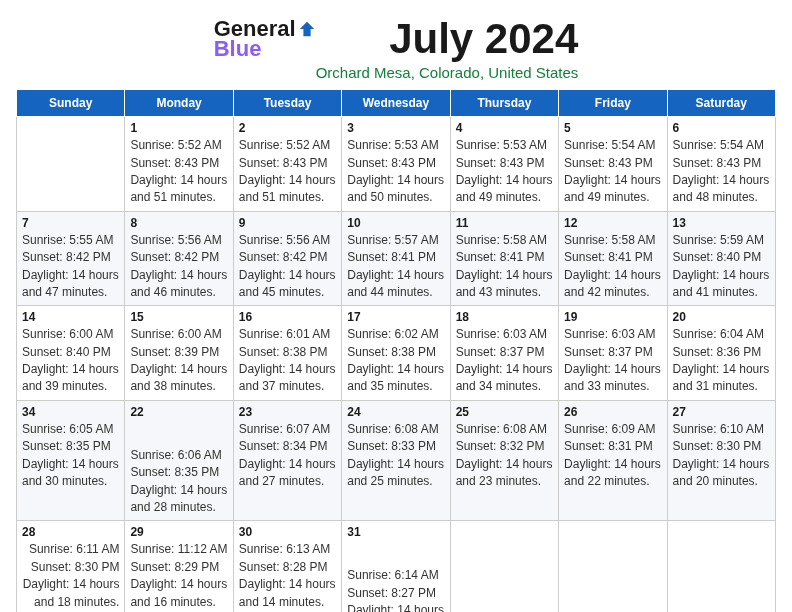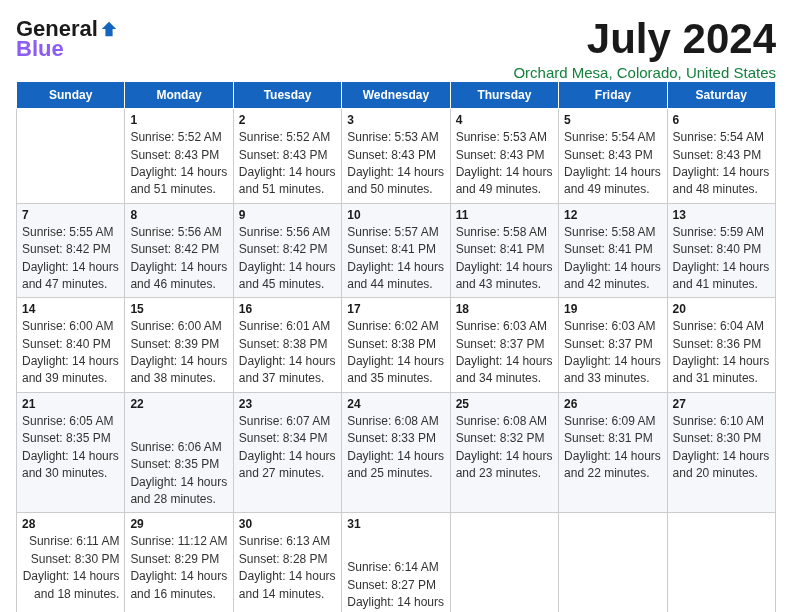--- a/index.html
+++ b/index.html
@@ -5,22 +5,23 @@
     * { box-sizing: border-box; margin: 0; padding: 0; }
     body {
       font-family: Arial, sans-serif;
       background: #fff;
       width: 792px;
       min-height: 612px;
       padding: 16px;
     }
     .header {
       display: flex;
-      justify-content: space-between;
+      justify-content: center;
       align-items: flex-start;
+      margin-bottom: 8px;
     }
     .logo {
       display: flex;
       flex-direction: column;
       align-items: flex-start;
     }
     .logo-text {
       display: flex;
       align-items: center;
     }
@@ -267,21 +268,21 @@
         <td>
           <div class="day-num">20</div>
           <div class="day-info" style="white-space: pre-line;">Sunrise: 6:04 AM
 Sunset: 8:36 PM
 Daylight: 14 hours
 and 31 minutes.</div>
         </td>
       </tr>
       <tr>
         <td>
-          <div class="day-num">21</div>
+          <div class="day-num">34</div>
           <div class="day-info" style="white-space: pre-line;">Sunrise: 6:05 AM
 Sunset: 8:35 PM
 Daylight: 14 hours
 and 30 minutes.</div>
         </td>
         <td>
           <div class="day-num">22</div>
           <div class="day-info" style="white-space: pre-line; margin-top: 28px;">Sunrise: 6:06 AM
 Sunset: 8:35 PM
 Daylight: 14 hours

